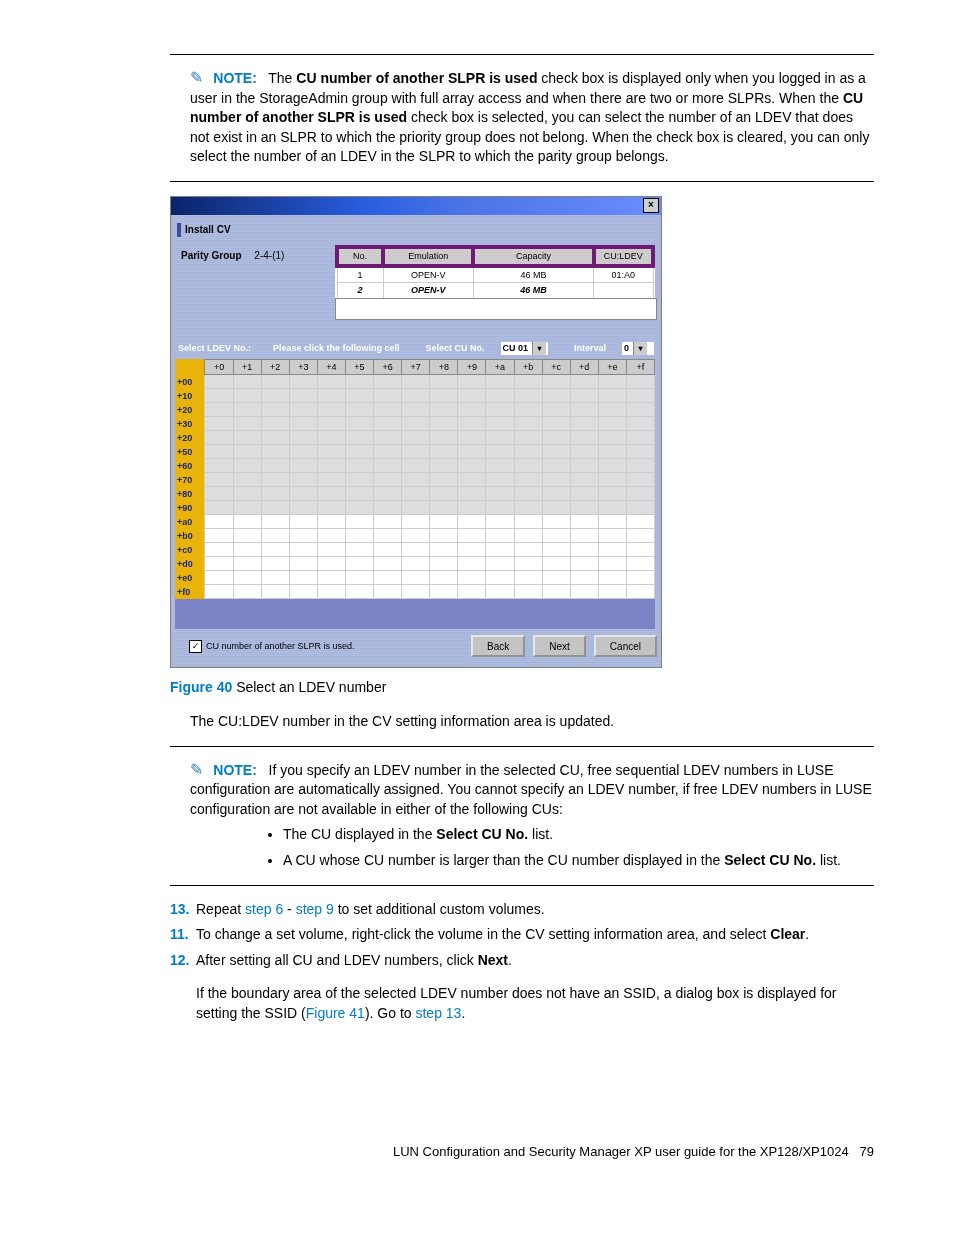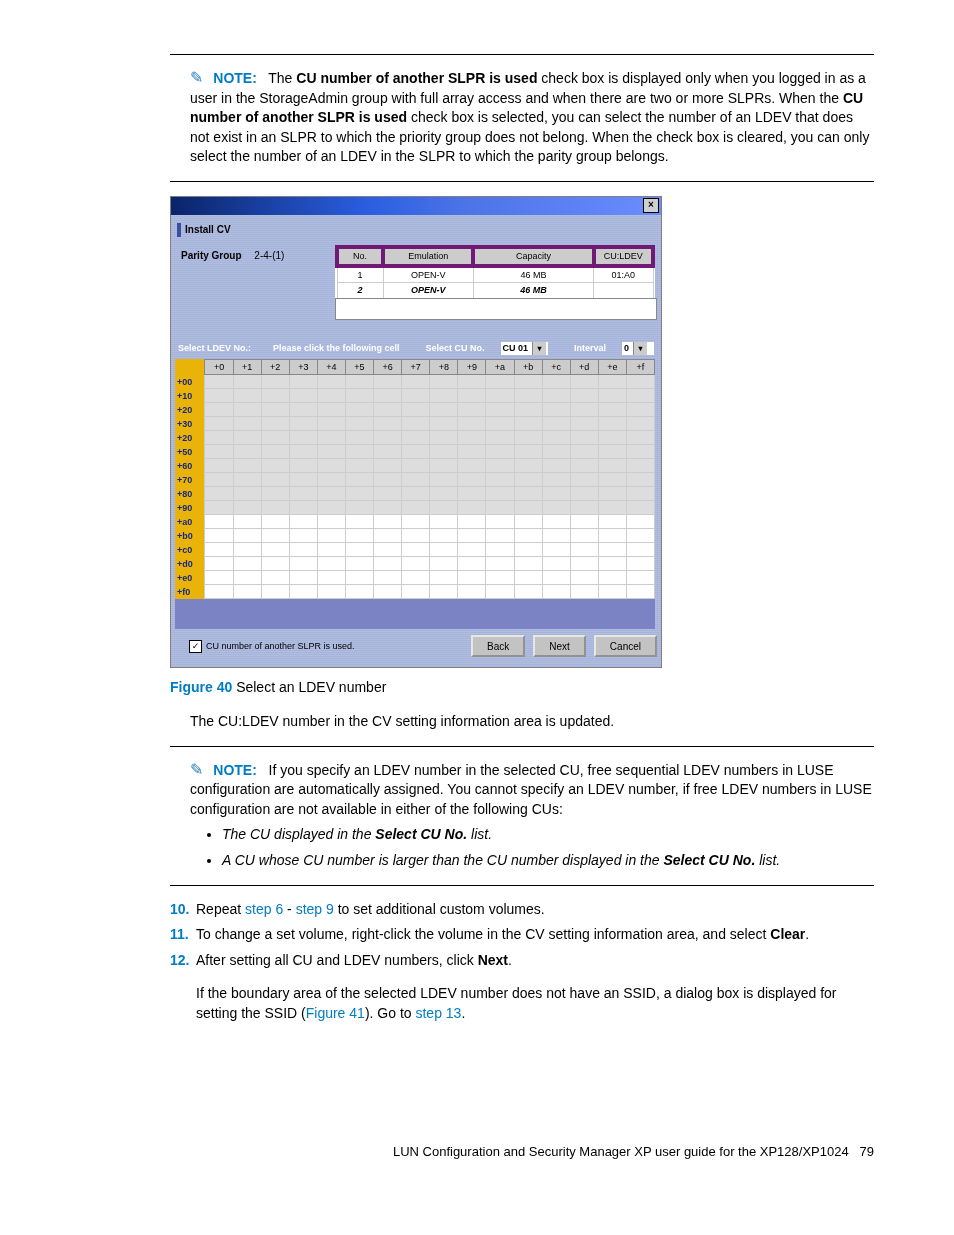--- a/index.html
+++ b/index.html
@@ -40,23 +40,22 @@
     margin-top: 8px;
   }
   .fig-label {
     color: #007cc5;
     font-weight: bold;
   }
   .body-indent {
     margin-left: 20px;
   }
   ul.bullets {
-    margin: 4px 0 4px 32px;
+    margin: 4px 0 4px 93px;
     padding: 0;
-    font-style: italic;
   }
   ul.bullets li {
     margin: 6px 0;
   }
   .ol-item {
     display: flex;
     margin: 6px 0;
   }
   .ol-num {
     color: #007cc5;
@@ -674,21 +673,21 @@
     <span>If you specify an LDEV number in the selected CU, free sequential LDEV numbers in LUSE configuration are automatically assigned. You cannot specify an LDEV number, if free LDEV numbers in LUSE configuration are not available in either of the following CUs:</span>
   </span>
   <ul class="bullets">
     <li><span>The CU displayed in the </span><b>Select CU No.</b><span> list.</span></li>
     <li><span>A CU whose CU number is larger than the CU number displayed in the </span><b>Select CU No.</b><span> list.</span></li>
   </ul>
 </div>
 <hr class="hr">
 
 <div class="ol-item">
-  <span class="ol-num">10.</span>
+  <span class="ol-num">13.</span>
   <span><span>Repeat </span><span class="link">step 6</span><span> - </span><span class="link">step 9</span><span> to set additional custom volumes.</span></span>
 </div>
 <div class="ol-item">
   <span class="ol-num">11.</span>
   <span><span>To change a set volume, right-click the volume in the CV setting information area, and select </span><b>Clear</b><span>.</span></span>
 </div>
 <div class="ol-item">
   <span class="ol-num">12.</span>
   <span><span>After setting all CU and LDEV numbers, click </span><b>Next</b><span>.</span></span>
 </div>

